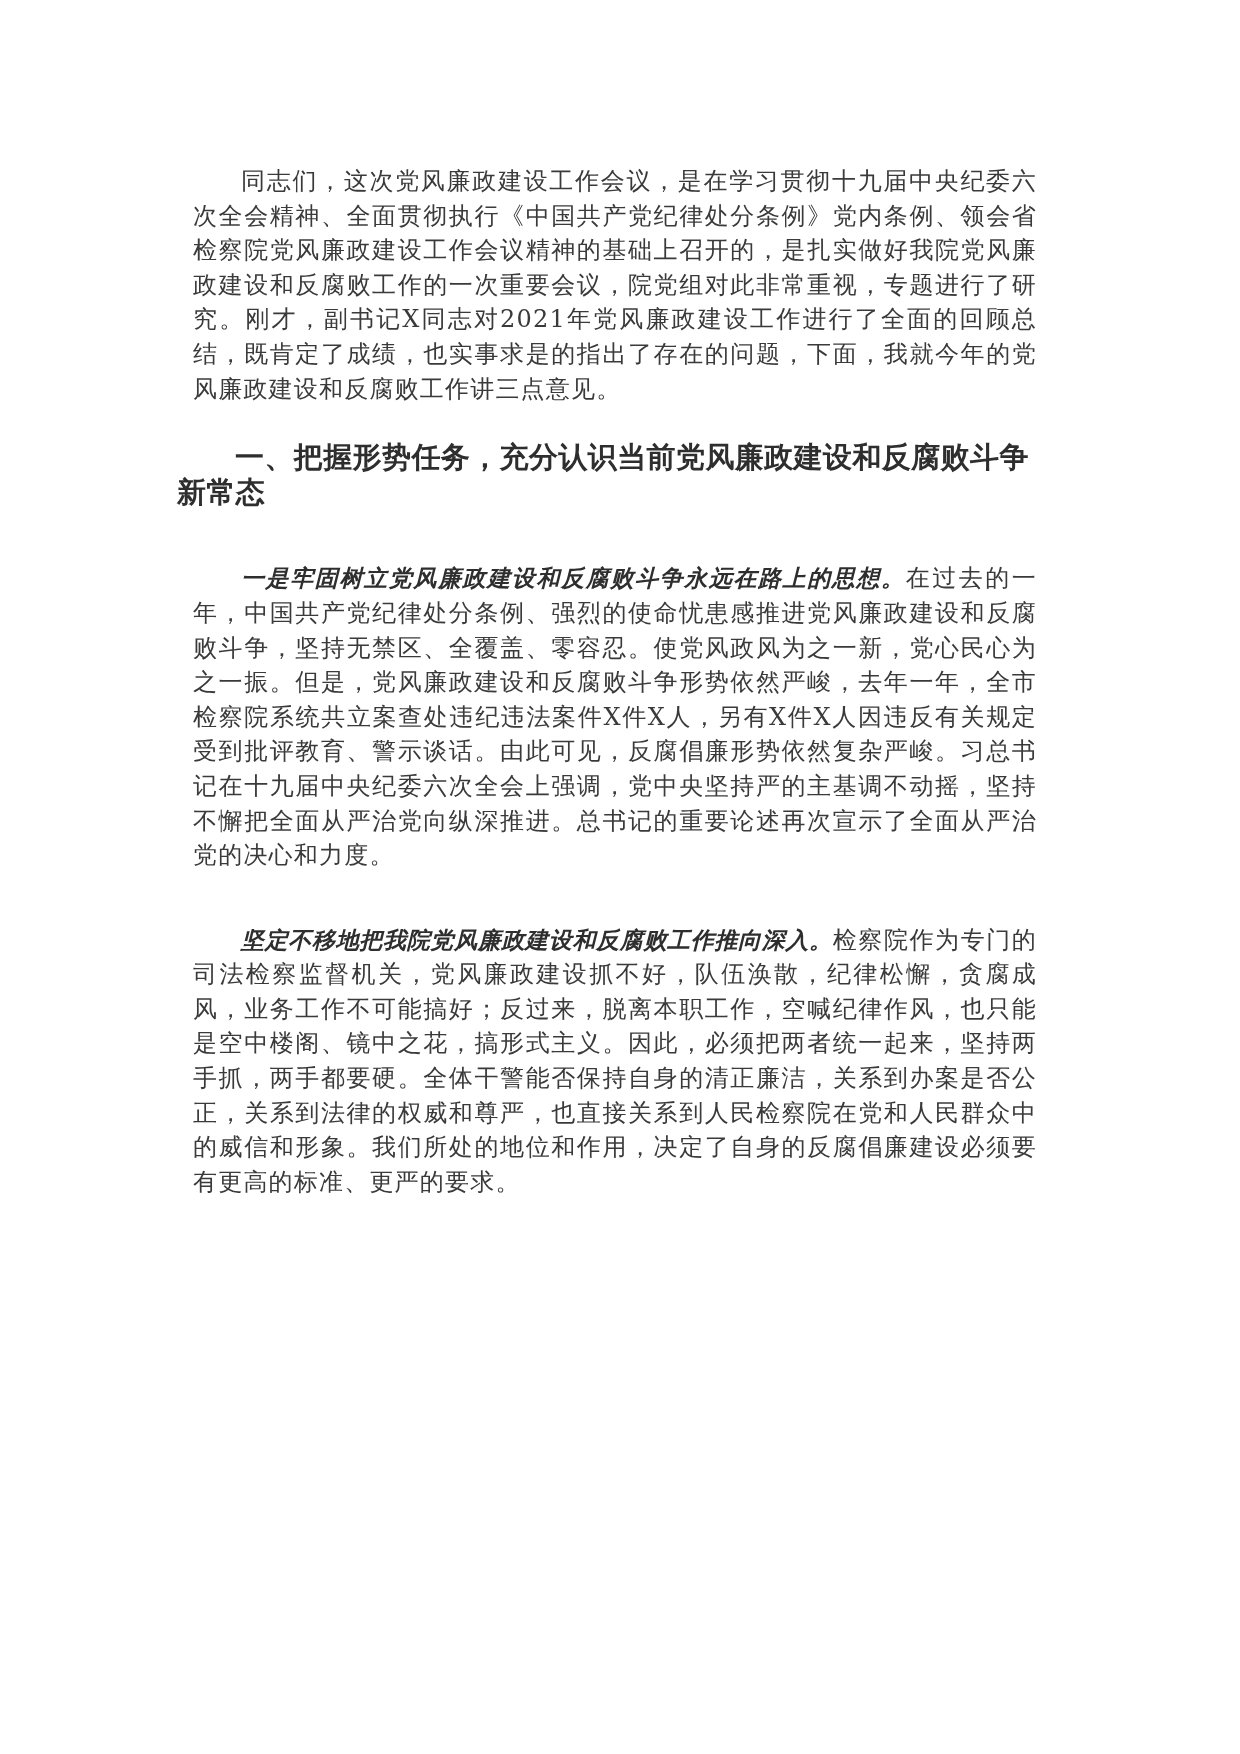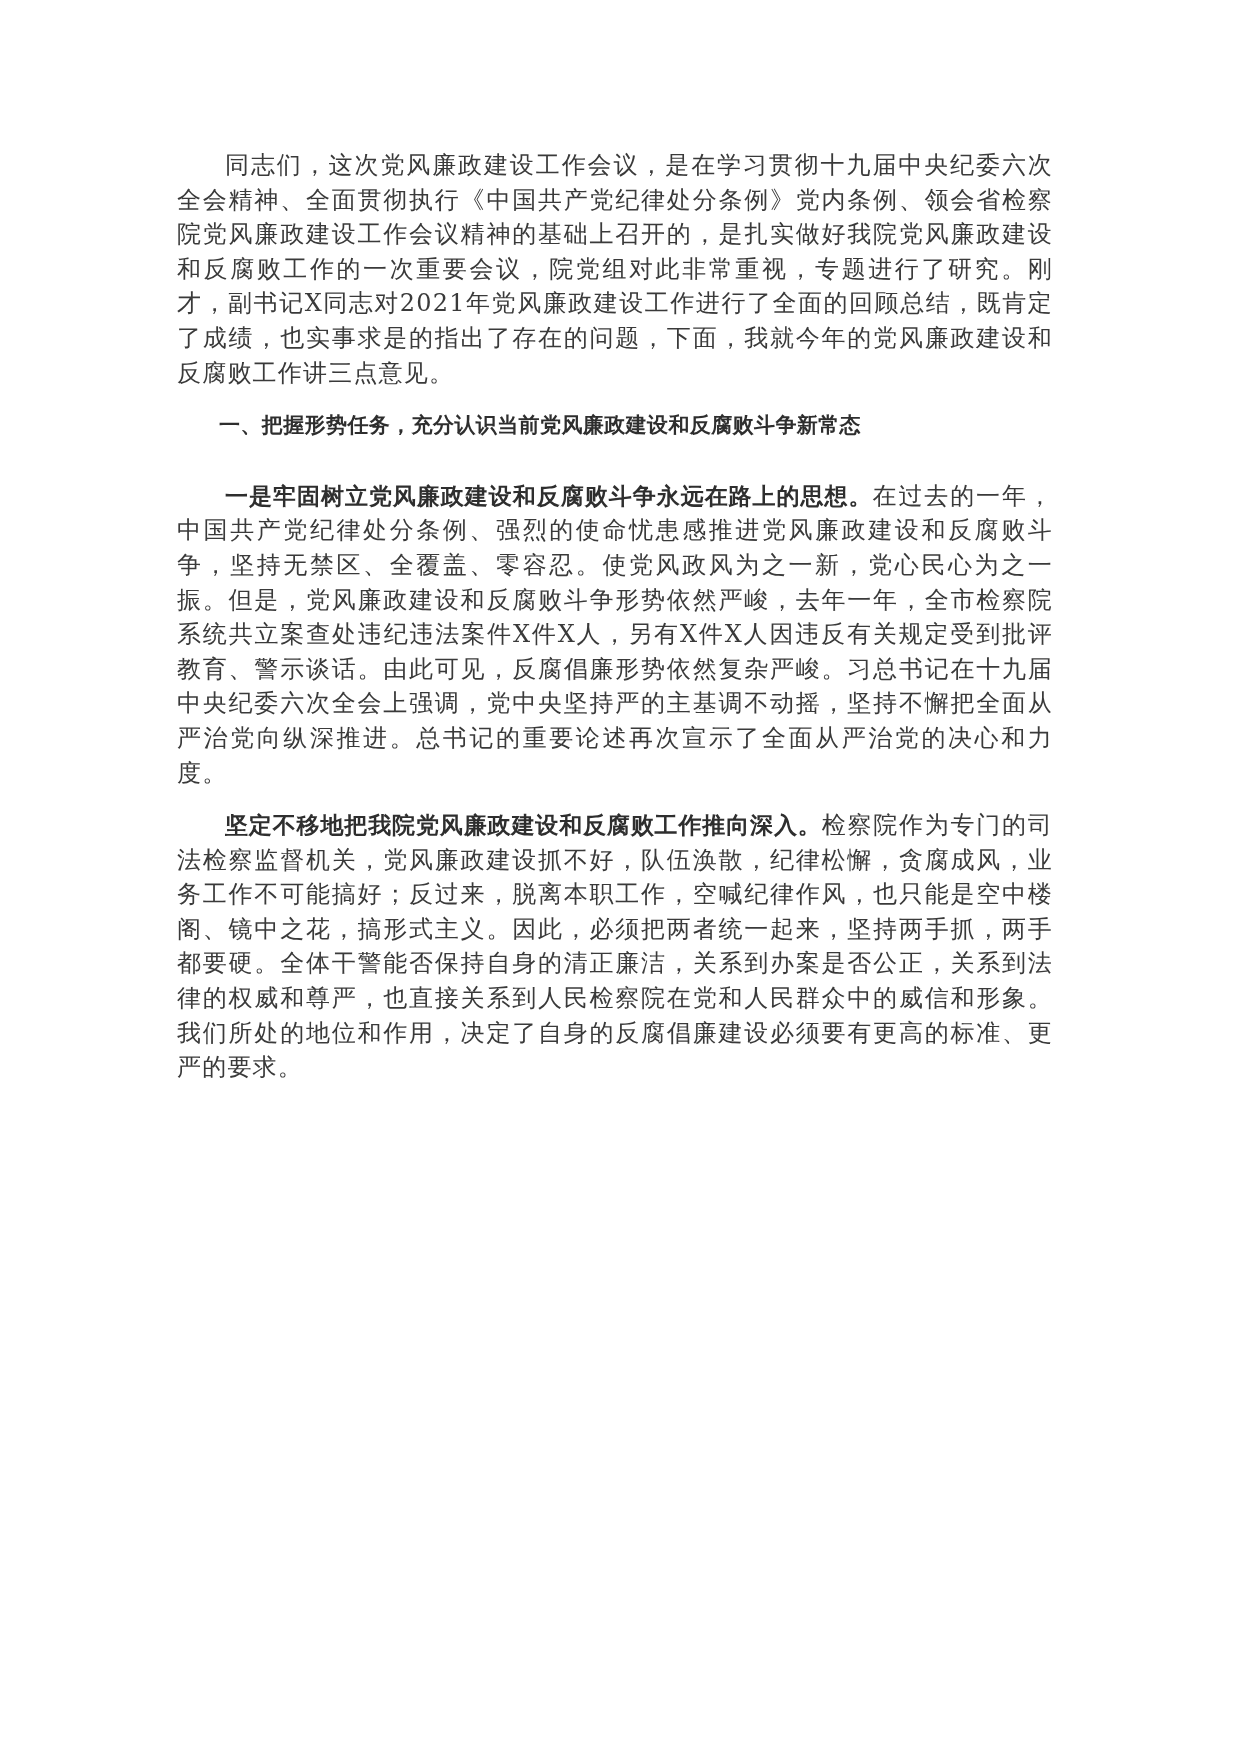--- a/index.html
+++ b/index.html
@@ -2,23 +2,23 @@
 <html><head>
   <meta charset="utf-8">
   <style>
     html, body { margin: 0; padding: 0; background: #ffffff; }
     body { width: 1240px; height: 1754px; position: relative; overflow: hidden; }
     .page {
       position: absolute; left: 177px; top: 148px; width: 876px;
       font-family: "DejaVu Serif", "Liberation Serif", serif;
       color: #3a3a3a; font-size: 24px; line-height: 34.6px;
     }
-    .p { margin: 0; text-indent: 2em; text-align: justify; letter-spacing: 1.2px; }
-    .h { margin: 0; text-indent: 2em; font-family: "DejaVu Sans", "Liberation Sans", sans-serif; font-weight: bold; color: #2e2e2e; letter-spacing: 0.4px; font-size: 21px; }
-    .lead { font-family: "DejaVu Sans", "Liberation Sans", sans-serif; font-weight: bold; color: #2e2e2e; letter-spacing: 0.3px; font-size: 23px; }
+    .p { margin: 16px; text-indent: 2em; text-align: justify; letter-spacing: 1.2px; }
+    .h { margin: 0; text-indent: 2em; font-family: "DejaVu Sans", "Liberation Sans", sans-serif; font-weight: bold; color: #2e2e2e; letter-spacing: 0.4px; font-size: 29px; }
+    .lead { font-family: "DejaVu Sans", "Liberation Sans", sans-serif; font-weight: bold; color: #2e2e2e; letter-spacing: 0.3px; font-size: 23px; font-style: italic; }
     .gap1 { height: 18px; }
     .gap2 { height: 17px; }
   </style>
 </head>
 <body>
 
 <div class="page">
   <p class="p">同志们，这次党风廉政建设工作会议，是在学习贯彻十九届中央纪委六次全会精神、全面贯彻执行《中国共产党纪律处分条例》党内条例、领会省检察院党风廉政建设工作会议精神的基础上召开的，是扎实做好我院党风廉政建设和反腐败工作的一次重要会议，院党组对此非常重视，专题进行了研究。刚才，副书记X同志对2021年党风廉政建设工作进行了全面的回顾总结，既肯定了成绩，也实事求是的指出了存在的问题，下面，我就今年的党风廉政建设和反腐败工作讲三点意见。</p>
   <div class="gap1"></div>
   <p class="h">一、把握形势任务，充分认识当前党风廉政建设和反腐败斗争新常态</p>

